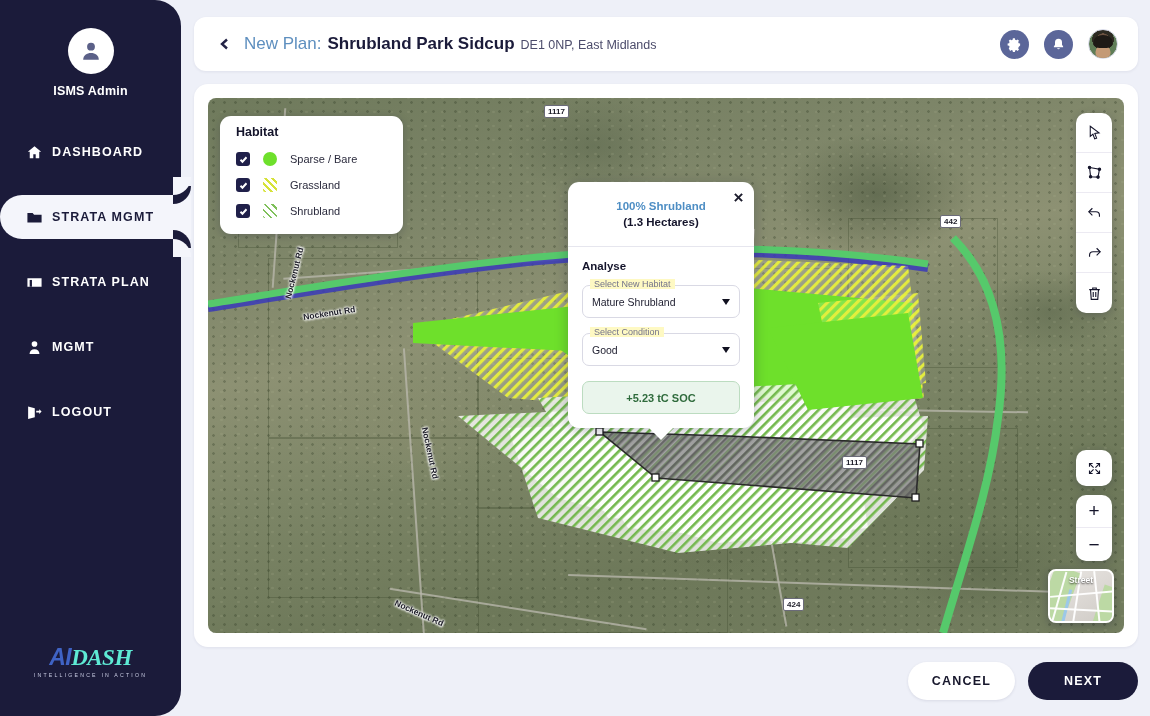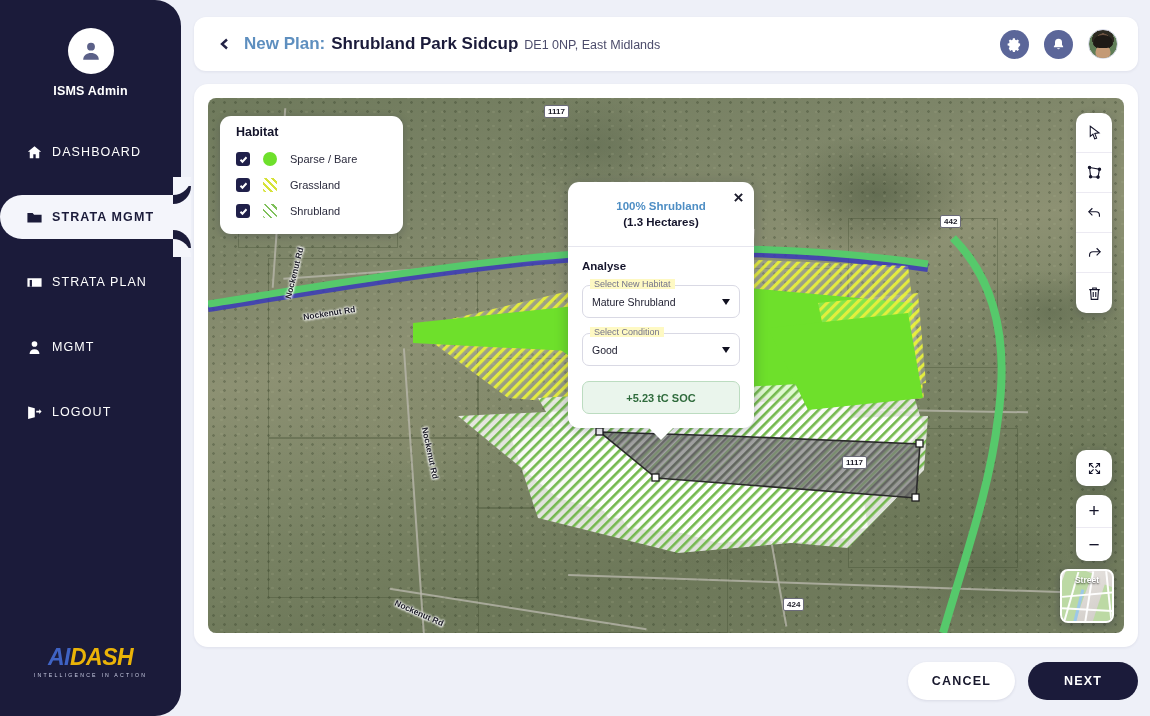--- a/index.html
+++ b/index.html
@@ -31,59 +31,59 @@
   }
 
   .nav { position: absolute; top: 130px; left: 0; width: 181px; }
   .nav-item {
     position: relative; height: 44px; display: flex; align-items: center;
     padding-left: 26px; margin-bottom: 21px; cursor: pointer;
   }
   .nav-item .ico { width: 26px; display: flex; align-items: center; }
   .nav-item .ico svg { width: 17px; height: 17px; fill: #ffffff; }
   .nav-label {
-    color: #ffffff; font-size: 12.5px; letter-spacing: 1.1px; font-weight: 400;
+    color: #ffffff; font-size: 12.5px; letter-spacing: 1.1px; font-weight: 700;
     white-space: nowrap;
   }
   .nav-item.active {
     background: #f4f5fb;
     border-radius: 22px 0 0 22px;
     margin-right: 0; width: 191px;
   }
   .nav-item.active .nav-label { color: #1b1b3a; font-weight: bold; }
   .nav-item.active .ico svg { fill: #1b1b3a; }
   
   .nav-item.active::before, .nav-item.active::after {
     content: ""; position: absolute; right: 0; width: 18px; height: 18px;
     background: #f4f5fb;
   }
   .nav-item.active::before { top: -18px; border-bottom-right-radius: 18px; box-shadow: 0 9px 0 0 #1b1b3a; }
   .nav-item.active::after  { bottom: -18px; border-top-right-radius: 18px; box-shadow: 0 -9px 0 0 #1b1b3a; }
 
   .brand { position: absolute; bottom: 38px; left: 0; width: 181px; text-align: center; }
   .brand-main { font-size: 23px; font-weight: bold; font-style: italic; letter-spacing: -.5px; }
   .brand-ai { color: #3f63c4; }
-  .brand-dash { color: #eab308; }
+  .brand-dash { color: #5eead4; font-family: Liberation Serif, serif; }
   .brand-sub { color: #c8cbe2; font-size: 5.2px; letter-spacing: 2.2px; margin-top: 1px; }
 
   
   .header {
     position: absolute; left: 194px; top: 17px;
     width: 944px; height: 54px;
     background: #ffffff; border-radius: 12px;
     display: flex; align-items: center; padding: 0 20px;
     box-shadow: 0 1px 3px rgba(30,30,70,.07);
   }
   .back-btn {
     width: 22px; height: 30px; display: flex; align-items: center; justify-content: center;
     cursor: pointer; margin-right: 8px;
   }
   .back-btn svg { width: 12px; height: 12px; stroke: #232346; fill: none; stroke-width: 2.4; }
   .title-row { display: flex; align-items: baseline; gap: 6px; }
-  .title-pre { color: #5e8fbf; font-size: 17px; font-weight: bold; }
+  .title-pre { color: #5e8fbf; font-size: 17px; font-weight: normal; }
   .title-main { color: #1b1b3a; font-size: 17px; font-weight: bold; }
   .title-sub { color: #4c4c6b; font-size: 12.5px; }
   .header-right { margin-left: auto; display: flex; align-items: center; gap: 15px; }
   .circ-btn {
     width: 29px; height: 29px; border-radius: 50%; background: #5b6699;
     display: flex; align-items: center; justify-content: center; cursor: pointer;
   }
   .circ-btn svg { width: 15px; height: 15px; fill: #ffffff; }
   .user-pic {
     width: 30px; height: 30px; border-radius: 50%; cursor: pointer; overflow: hidden;
@@ -253,21 +253,21 @@
     background: #ffffff; border-radius: 10px; overflow: hidden;
     box-shadow: 0 2px 8px rgba(20,20,50,.24);
   }
   .zoom-btn {
     height: 33px; display: flex; align-items: center; justify-content: center;
     cursor: pointer; font-size: 19px; color: #15152b; font-weight: 300;
   }
   .zoom-btn.top { border-bottom: 1px solid #eceaf2; }
 
   .basemap {
-    position: absolute; right: 10px; bottom: 10px; width: 54px; height: 54px;
+    position: absolute; right: 10px; bottom: 10px; width: 66px; height: 54px;
     border-radius: 8px; border: 2px solid #ffffff; cursor: pointer; overflow: hidden;
     box-shadow: 0 2px 8px rgba(20,20,50,.3);
     background: linear-gradient(150deg, #e9e6e2 0%, #dedad6 45%, #cfcbc6 100%);
   }
   .bm-label {
     position: absolute; top: 4px; left: 0; width: 100%; text-align: center;
     color: #ffffff; font-size: 8.5px; font-weight: bold;
     text-shadow: 0 1px 2px rgba(0,0,0,.75); z-index: 3;
   }
   .bm-st { position: absolute; background: #ffffff; opacity: .95; }

